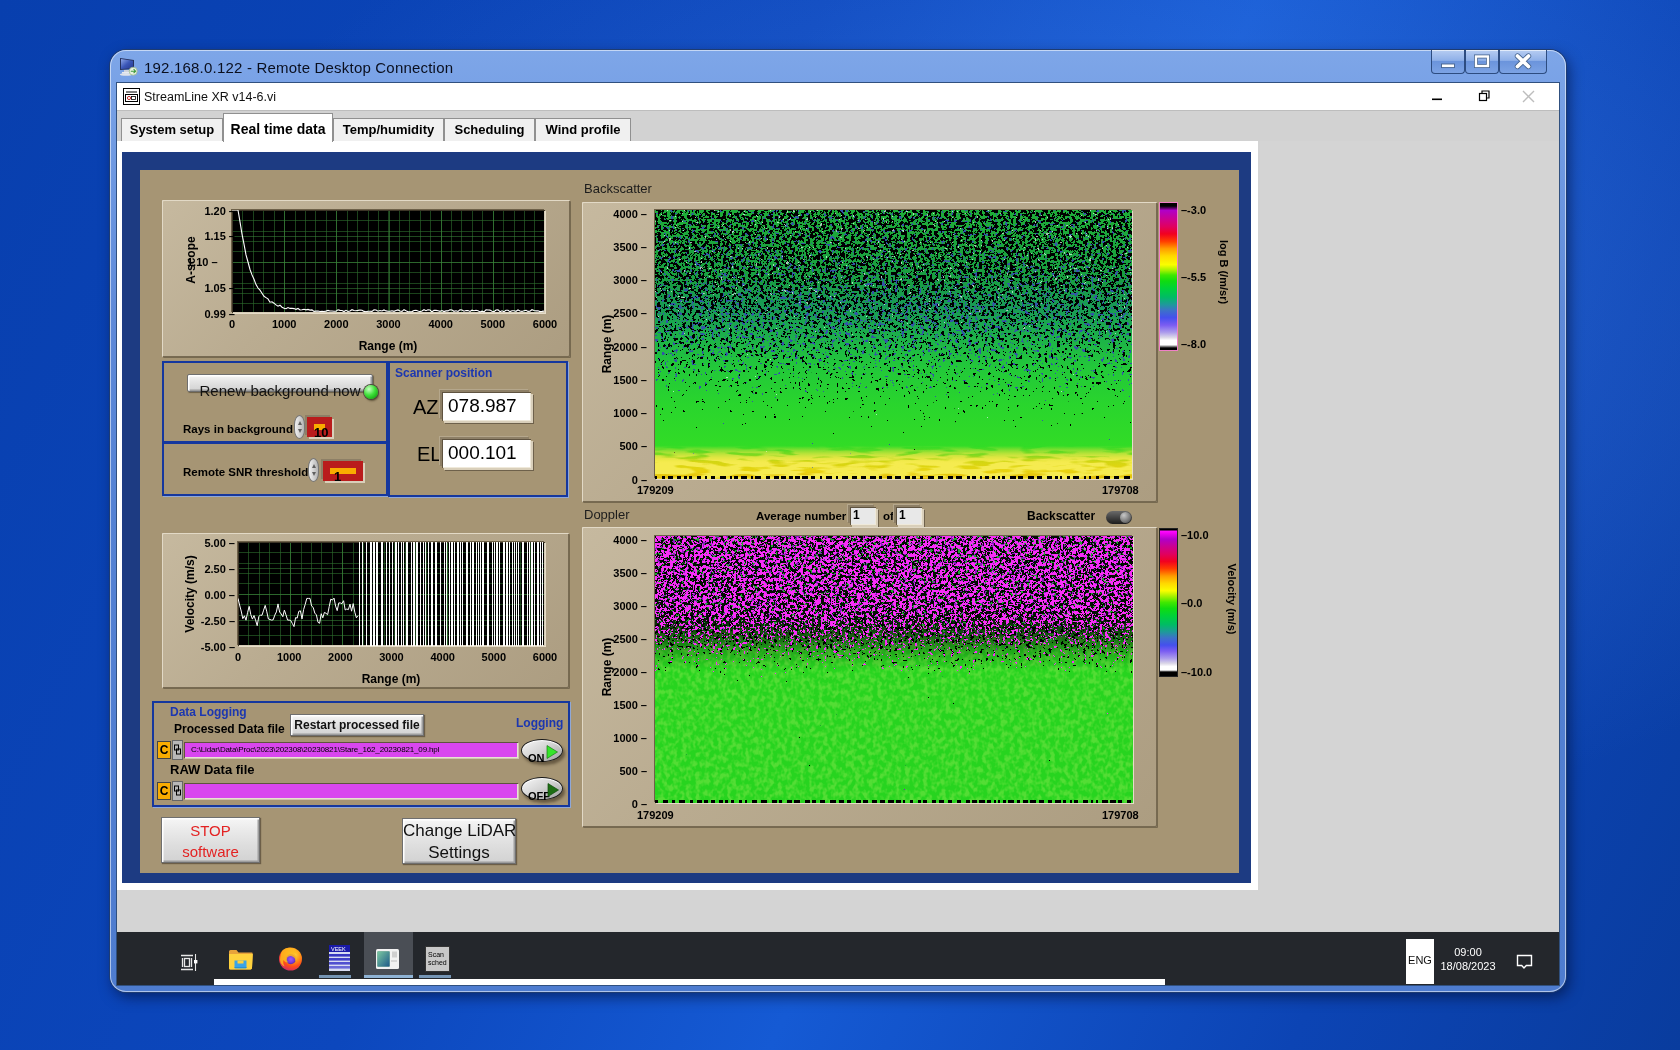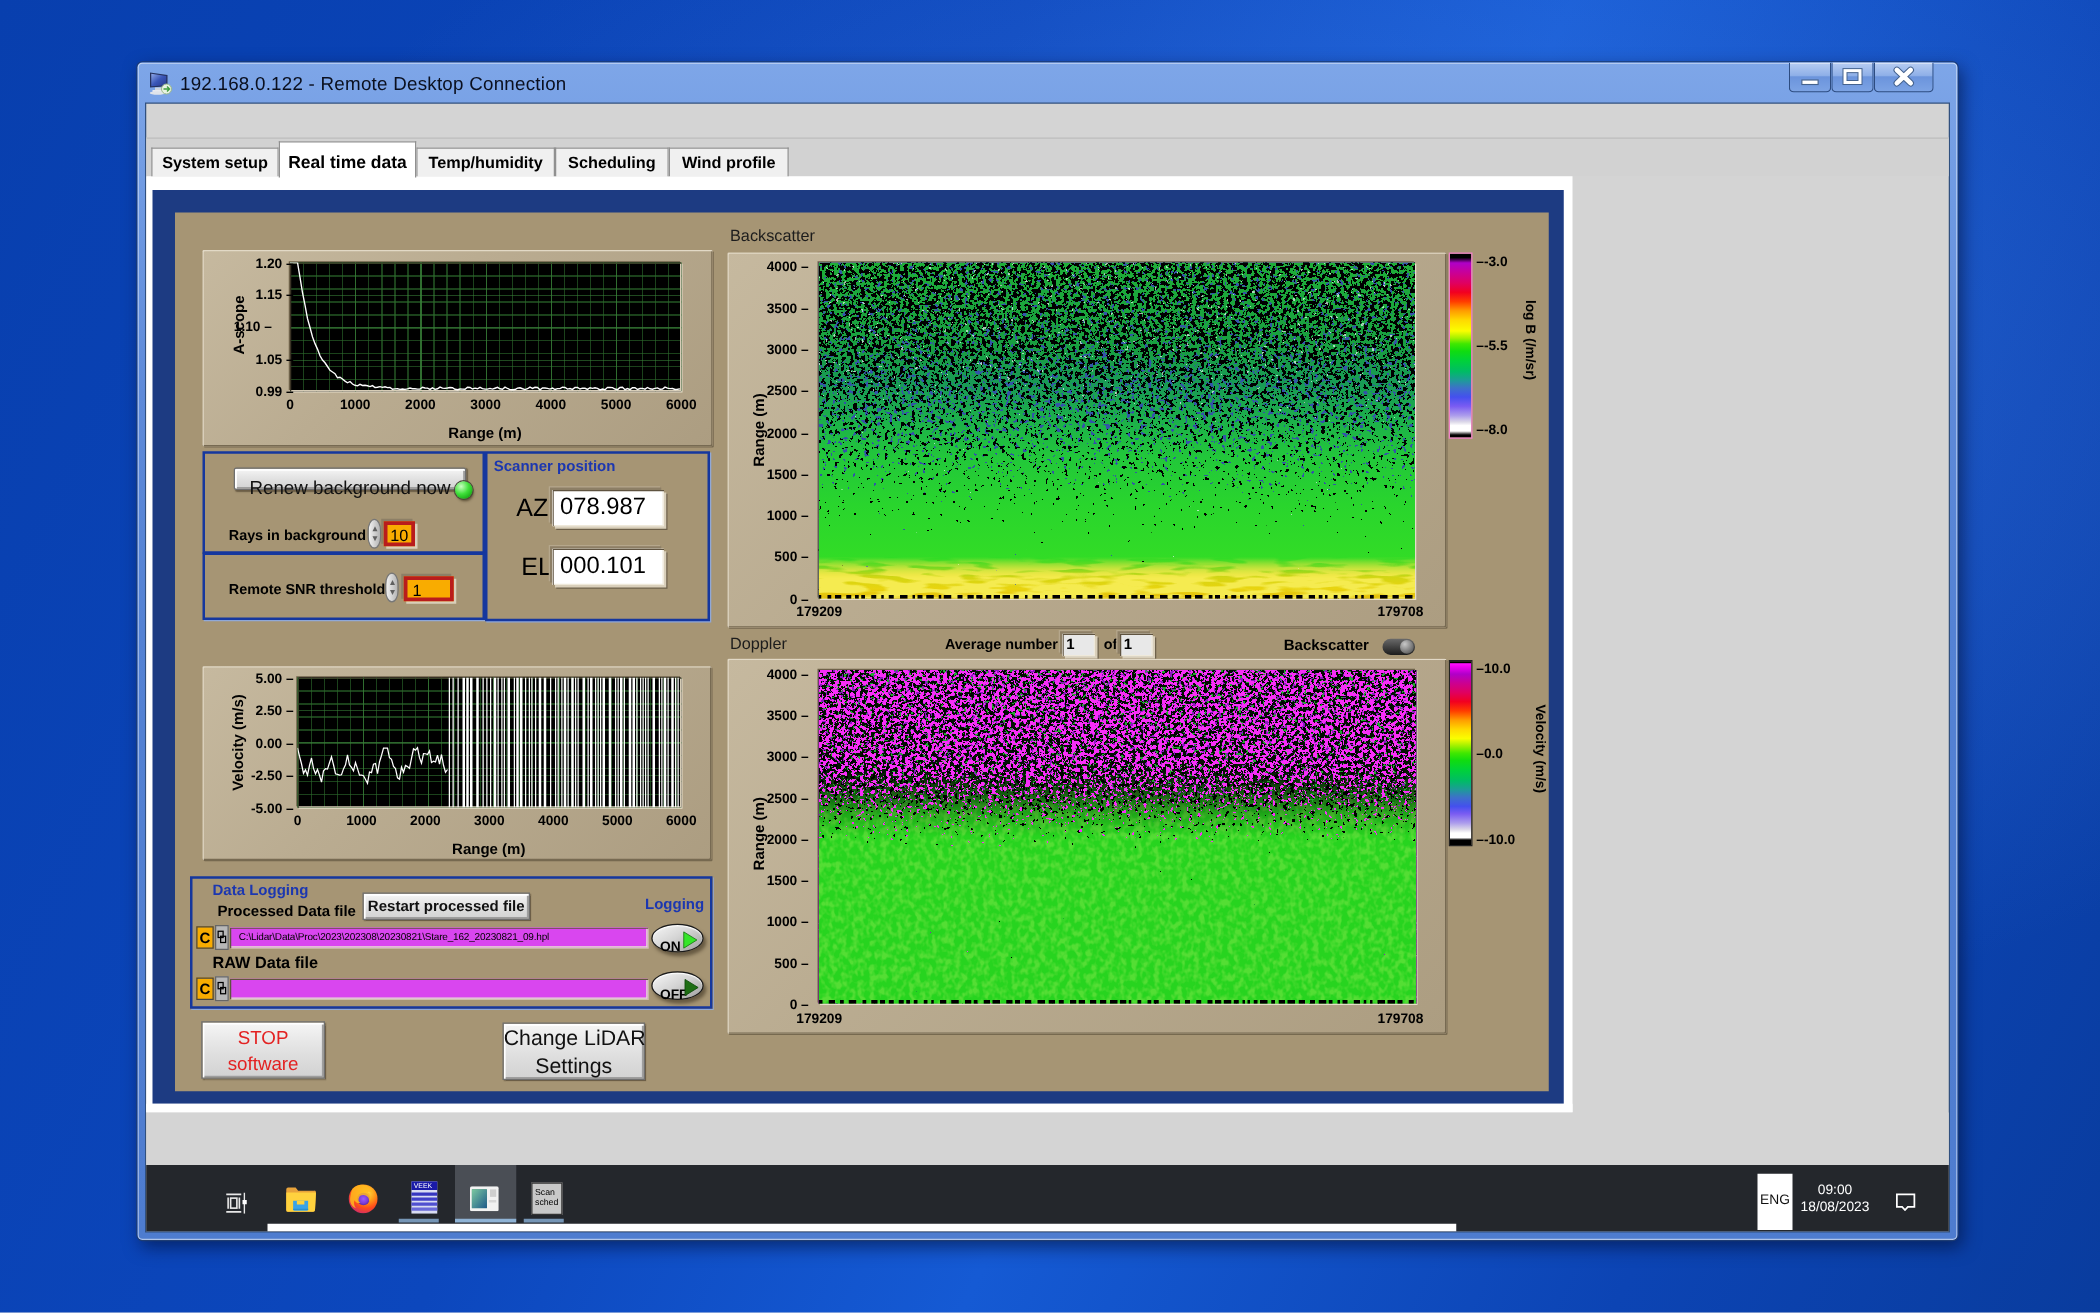--- a/index.html
+++ b/index.html
@@ -1,20 +1,20 @@
 <!DOCTYPE html>
 <html><head><meta charset="utf-8">
 <style>
 *{margin:0;padding:0;box-sizing:border-box}
 html,body{width:1680px;height:1050px;overflow:hidden;font-family:"Liberation Sans",sans-serif}
 body{background:
  radial-gradient(1500px 850px at 66% 30%, rgba(90,150,245,.35), rgba(90,150,245,0) 62%),
  linear-gradient(115deg, #083fae 0%, #0c47bd 38%, #155ad4 58%, #0c44b4 82%, #093c9e 100%);}
 .abs{position:absolute}
-.rdc{position:absolute;left:110px;top:50px;width:1456px;height:942px;border-radius:4px;
+.rdc{position:absolute;left:110px;top:50px;width:1456px;height:942px;border-radius:16px;
  background:linear-gradient(180deg,#7ea6e8 0%,#6e99e2 12%,#5e8ad9 28%,#5482d4 48%,#4e7ccf 100%);
  box-shadow:inset 0 0 0 1px rgba(255,255,255,.55), 0 0 0 1px #1e3c72, 3px 5px 14px rgba(0,10,40,.55);}
 .rdc-title{position:absolute;left:34px;top:9px;font-size:15px;color:#0a0f1e;letter-spacing:.2px}
 .rdc-ico{position:absolute;left:9px;top:7px;width:20px;height:19px}
 .wbtn{position:absolute;top:0;height:24px;border:1px solid #2d4c80;border-top:none;
  background:linear-gradient(180deg,#b7cdf2 0%,#8fb0e8 45%,#6b94dc 50%,#7ca3e4 100%);
  border-radius:0 0 4px 4px;box-shadow:inset 0 1px 0 rgba(255,255,255,.6)}
 .client{position:absolute;left:7px;top:33px;width:1442px;height:902px;background:#d4d4d4;
  box-shadow:0 0 0 1px #30507f}
 .sl-title{position:absolute;left:0;top:0;width:1442px;height:27px;background:#fff}
@@ -36,21 +36,21 @@
  repeating-linear-gradient(to bottom, rgba(44,106,44,.62) 0 1px, transparent 1px 10.36px)}
 .blab{font-weight:bold;color:#000;font-size:12px;position:absolute;white-space:nowrap}
 .tick{font-weight:bold;color:#000;font-size:11px;position:absolute;white-space:nowrap}
 .bluebox{position:absolute;border:2px solid #15379e;box-shadow:1px 1px 0 #8fa8d8}
 .bluelab{position:absolute;font-weight:bold;font-size:12px;color:#1c37b0;white-space:nowrap}
 .btn{position:absolute;background:linear-gradient(180deg,#f6f6f6 0%,#e9e9e9 30%,#dedede 60%,#d2d2d2 100%);
  border:1px solid #6f6f6f;box-shadow:inset 1.5px 1.5px 0 #fff, inset -1.5px -1.5px 0 #9e9e9e, 1px 1px 1px rgba(50,40,25,.5);
  color:#111;text-align:center}
 .num{position:absolute;background:#fff;color:#000;
  box-shadow:inset 1px 1px 0 #5f5340, inset -1px -1px 0 #efe9da, -2px -2px 0 #8d7f66, 2px 2px 0 #d9cfba, -3px -3px 0 #b5a78c,3px 3px 0 #6e614b}
-.obox{position:absolute;background:#f9ac00;border:3px solid #b91c1c;color:#000;font-weight:normal;font-size:13px;
+.obox{position:absolute;background:#f9ac00;border:7px solid #b91c1c;color:#000;font-weight:bold;font-size:13px;
  box-shadow:-2px -2px 0 #8d7f66, 2px 2px 0 #d9cfba}
 .spin{position:absolute;width:11px;height:24px;background:linear-gradient(90deg,#f2f2f2,#b4b4b4);border:1px solid #777;border-radius:50%/40%}
 .spin:before{content:"";position:absolute;left:3px;top:5px;border-left:2.5px solid transparent;border-right:2.5px solid transparent;border-bottom:4px solid #606060}
 .spin:after{content:"";position:absolute;left:3px;bottom:5px;border-left:2.5px solid transparent;border-right:2.5px solid transparent;border-top:4px solid #606060}
 .cbox{position:absolute;width:14px;height:18px;background:#f9ac00;border:1px solid #444;color:#000;font-weight:bold;font-size:12px;text-align:center;line-height:16px}
 .pfield{position:absolute;height:16px;background:#d946ef;box-shadow:inset 1px 1px 0 #5f5340, inset -1px -1px 0 #e8e2d2, 1px 1px 0 #cfc5ae;font-size:8px;letter-spacing:-0.15px;color:#000;line-height:16px;white-space:nowrap;overflow:hidden}
 .oval{position:absolute;width:42px;height:23px;border-radius:50%;border:1.5px solid #1a1a1a;
  background:linear-gradient(150deg,#f8f8f8 0%,#d4d4d4 48%,#9e9e9e 100%);box-shadow:2px 3px 3px rgba(40,30,15,.5), inset 0 1px 1px #fff}
 .oval .txt{position:absolute;left:6px;top:12px;font-size:11px;font-weight:bold;color:#000}
 .taskbar{position:absolute;left:0;top:849px;width:1442px;height:53px;background:#24272c}
@@ -91,20 +91,40 @@
       <svg width="46" height="23" viewBox="0 0 46 23">
         <g stroke="#44628e" stroke-width="5.4" stroke-linecap="round">
           <path d="M17.5 6l11 10.5M28.5 6l-11 10.5"></path>
         </g>
         <g stroke="#fff" stroke-width="3.8" stroke-linecap="round">
           <path d="M17.5 6l11 10.5M28.5 6l-11 10.5"></path>
         </g>
       </svg>
     </div>
 <div class="client">
+<div class="sl-title">
+<svg style="position:absolute;left:6px;top:5px" width="17" height="17" viewBox="0 0 17 17">
+<rect x="0.5" y="0.5" width="16" height="16" fill="#fff" stroke="#000"></rect>
+<rect x="2.5" y="6.5" width="12" height="7" fill="none" stroke="#000"></rect>
+<circle cx="6" cy="10" r="1.6" fill="#fff" stroke="#c03030"></circle>
+<rect x="8.5" y="8.5" width="4" height="3" fill="none" stroke="#000" stroke-width=".8"></rect>
+<path d="M3 4h11" stroke="#000" stroke-width="1"></path>
+</svg>
+<div class="t">StreamLine XR v14-6.vi</div>
+<svg style="position:absolute;left:1313px;top:6px" width="110" height="16" viewBox="0 0 110 16">
+<rect x="2" y="9.5" width="10" height="1.6" fill="#000"></rect>
+<g transform="translate(47,1)">
+            <rect x="2.5" y="3.5" width="7" height="7" fill="#fff" stroke="#000" stroke-width="1.2"></rect>
+            <path d="M5 3.5v-2.5h7v7h-2.5" fill="none" stroke="#000" stroke-width="1.2"></path>
+          </g>
+<g stroke="#bdbdbd" stroke-width="1.4">
+            <path d="M93 2l11 11M104 2L93 13"></path>
+          </g>
+</svg>
+</div>
 <div class="tabstrip"></div>
 <div class="tab " style="left:4px;width:102px">System setup</div>
 <div class="tab active" style="left:106px;width:110px">Real time data</div>
 <div class="tab " style="left:216px;width:111px">Temp/humidity</div>
 <div class="tab " style="left:327px;width:91px">Scheduling</div>
 <div class="tab " style="left:418px;width:96px">Wind profile</div>
 <div class="whiteband"></div>
 <div class="navy"></div>
 <div class="panel"></div>
 <div class="gbox" style="left:45px;top:117px;width:408px;height:157px"></div>

